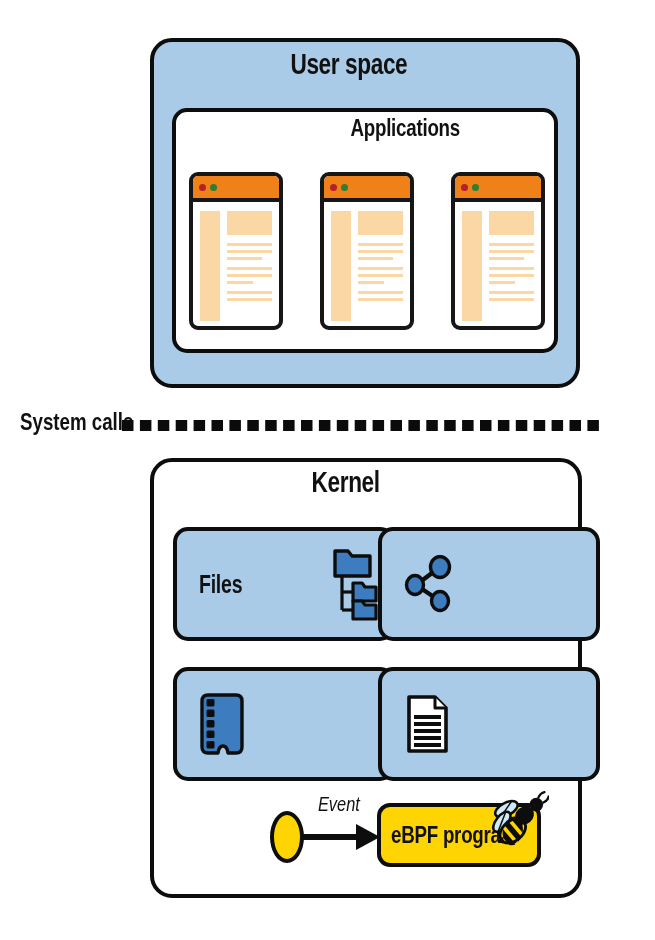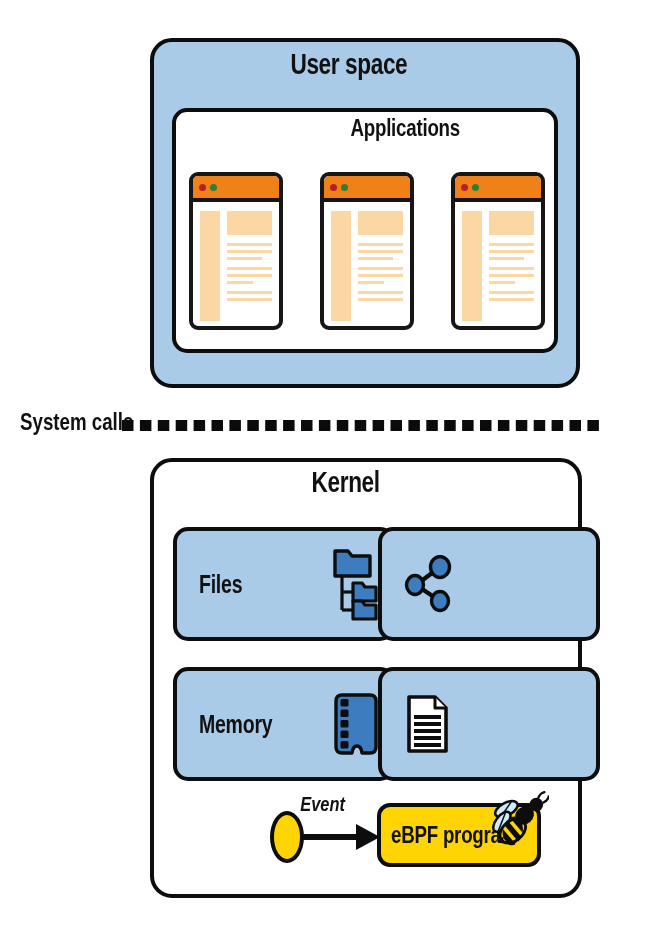--- a/index.html
+++ b/index.html
@@ -61,22 +61,22 @@
   #module-files      { left:173px; top:527px;gap:40px; }
   #module-networking { left:378px; top:527px; }
   #module-memory     { left:173px; top:667px; }
   #module-processes  { left:378px; top:667px; }
   .module .icon { flex:0 0 auto; display:flex; align-items:center; }
 
   
   #event-circle { left:270px; top:811px; width:34px; height:52px; border-radius:50%;
     background:var(--yellow); border:4px solid var(--outline); }
   #event-arrow { left:302px; top:819px; }
-  #event-label { left:294px; top:792px; width:90px; 
-    font-size:21px; font-weight:700; font-style:italic; }
+  #event-label { left:294px; top:792px; width:90px; text-align:center;
+    font-size:21px; font-weight:400; font-style:italic; }
   #ebpf-box { left:377px; top:803px; width:164px; height:64px; background:var(--yellow);
     border-radius:13px; display:flex; align-items:center; padding-left:10px; }
   #ebpf-label { font-size:24px; font-weight:700; letter-spacing:-0.3px; }
   .bee { position:absolute; right:-12px; top:-16px; }
 </style>
 </head>
 <body>
 
 <div id="user-space" class="abs panel blue round-xl"></div>
 <div id="user-space-title" class="abs title-lg">
@@ -187,21 +187,20 @@
         <path d="M12 30 L36 46" fill="none"></path>
       </g>
       <ellipse cx="36" cy="12" rx="9.5" ry="10.5" fill="var(--icon_blue)" stroke="var(--outline)" stroke-width="3.4"></ellipse>
       <ellipse cx="11" cy="30" rx="8.5" ry="9.5" fill="var(--icon_blue)" stroke="var(--outline)" stroke-width="3.4"></ellipse>
       <ellipse cx="36" cy="46" rx="8.5" ry="9.5" fill="var(--icon_blue)" stroke="var(--outline)" stroke-width="3.4"></ellipse>
     </svg>
   </span>
 </div>
 
 <div id="module-memory" class="module panel blue round-lg">
-  <span class="label-md"><span class="cond cond-left">Memory</span></span>
   <span class="icon">
     <svg width="46" height="64" viewBox="0 0 46 64">
       <path d="M9 3 H37 Q43 3 43 9 V55 Q43 61 37 61 H29 Q28 54 24 54 Q20 54 19 61 H9 Q3 61 3 55 V9 Q3 3 9 3 Z" fill="var(--icon_blue)" stroke="var(--outline)" stroke-width="3.4" stroke-linejoin="round"></path>
       <g fill="var(--outline)">
         <rect x="7.5" y="7" width="8" height="7.5" rx="1.5"></rect>
         <rect x="7.5" y="17.5" width="8" height="7.5" rx="1.5"></rect>
         <rect x="7.5" y="28" width="8" height="7.5" rx="1.5"></rect>
         <rect x="7.5" y="38.5" width="8" height="7.5" rx="1.5"></rect>
         <rect x="7.5" y="49" width="8" height="7.5" rx="1.5"></rect>
       </g>

